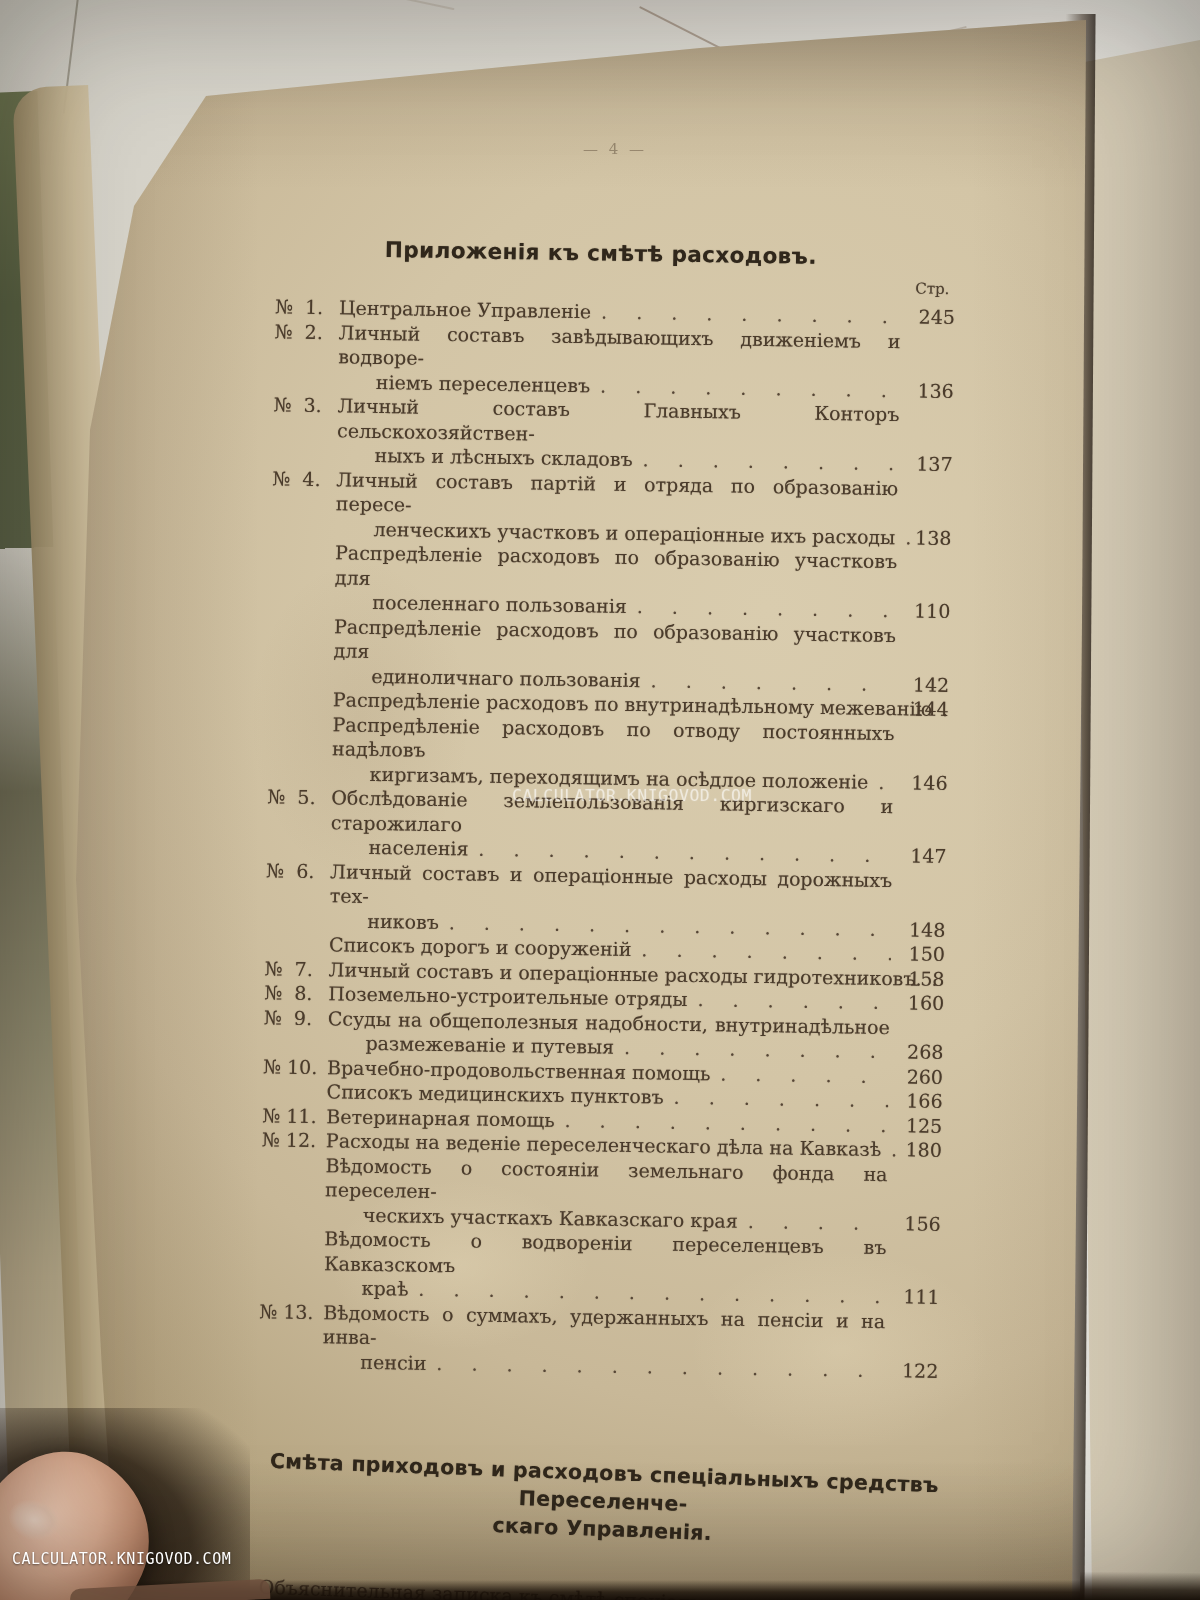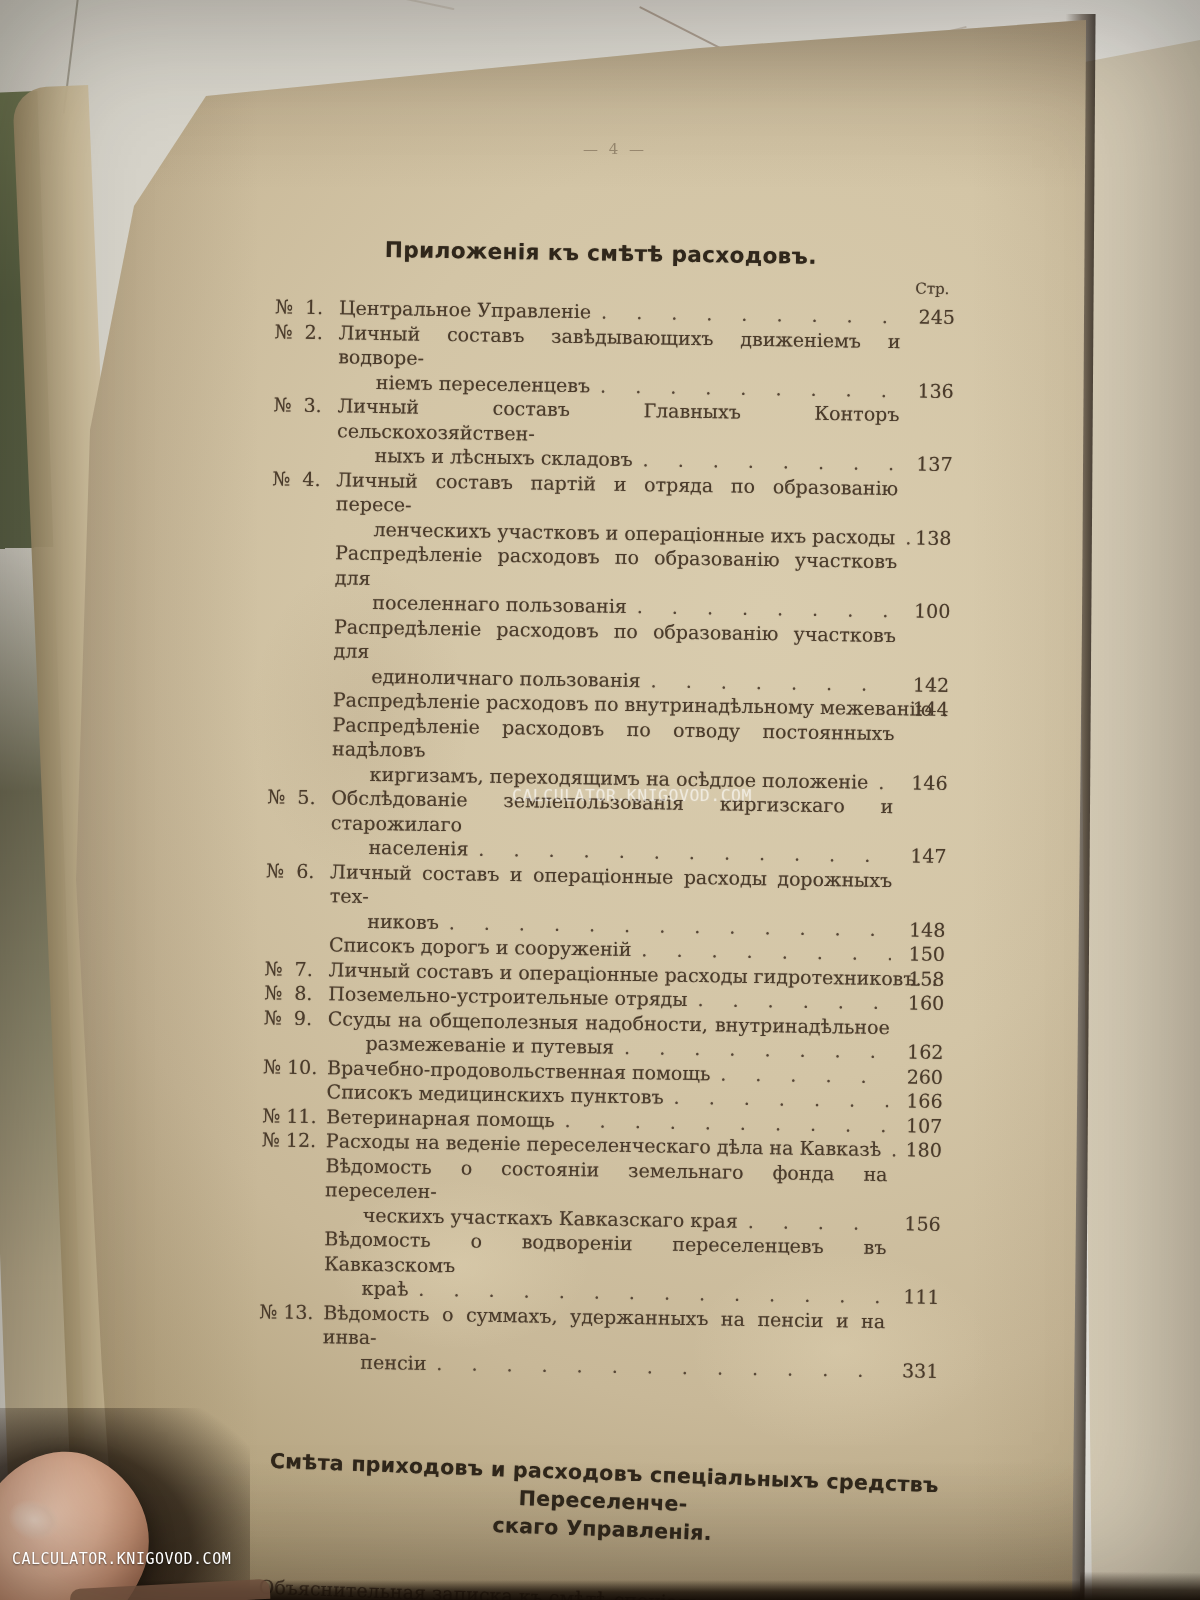--- a/index.html
+++ b/index.html
@@ -254,21 +254,21 @@
         </div>
         <div class="row">
           <span class="num"></span>
           <span class="etext">
             <span class="line jline">Распредѣленіе расходовъ по образованію участковъ для</span>
             <span class="line lastline cont">
               <span class="ltext">поселеннаго пользованія</span>
               <span class="leader"></span>
             </span>
           </span>
-          <span class="pg">100</span>
+          <span class="pg">110</span>
         </div>
         <div class="row">
           <span class="num"></span>
           <span class="etext">
             <span class="line jline">Распредѣленіе расходовъ по образованію участковъ для</span>
             <span class="line lastline cont">
               <span class="ltext">единоличнаго пользованія</span>
               <span class="leader"></span>
             </span>
           </span>
@@ -349,21 +349,21 @@
         </div>
         <div class="row">
           <span class="num">№  9.</span>
           <span class="etext">
             <span class="line jline">Ссуды на общеполезныя надобности, внутринадѣльное</span>
             <span class="line lastline cont">
               <span class="ltext">размежеваніе и путевыя</span>
               <span class="leader"></span>
             </span>
           </span>
-          <span class="pg">162</span>
+          <span class="pg">268</span>
         </div>
         <div class="row">
           <span class="num">№ 10.</span>
           <span class="etext">
             <span class="line lastline">
               <span class="ltext">Врачебно-продовольственная помощь</span>
               <span class="leader"></span>
             </span>
           </span>
           <span class="pg">260</span>
@@ -379,21 +379,21 @@
           <span class="pg">166</span>
         </div>
         <div class="row">
           <span class="num">№ 11.</span>
           <span class="etext">
             <span class="line lastline">
               <span class="ltext">Ветеринарная помощь</span>
               <span class="leader"></span>
             </span>
           </span>
-          <span class="pg">107</span>
+          <span class="pg">125</span>
         </div>
         <div class="row">
           <span class="num">№ 12.</span>
           <span class="etext">
             <span class="line lastline">
               <span class="ltext">Расходы на веденіе переселенческаго дѣла на Кавказѣ</span>
               <span class="leader"></span>
             </span>
           </span>
           <span class="pg">180</span>
@@ -422,21 +422,21 @@
         </div>
         <div class="row">
           <span class="num">№ 13.</span>
           <span class="etext">
             <span class="line jline">Вѣдомость о суммахъ, удержанныхъ на пенсіи и на инва-</span>
             <span class="line lastline cont">
               <span class="ltext">пенсіи</span>
               <span class="leader"></span>
             </span>
           </span>
-          <span class="pg">331</span>
+          <span class="pg">122</span>
         </div>
       </div>
   </div>
 
   <div class="special-block">
     <div class="special-title" id="special-title">
         <div>Смѣта приходовъ и расходовъ спеціальныхъ средствъ Переселенче-</div>
         <div>скаго Управленія.</div>
       </div>
     <div class="entries special-entries" id="special-entries">

